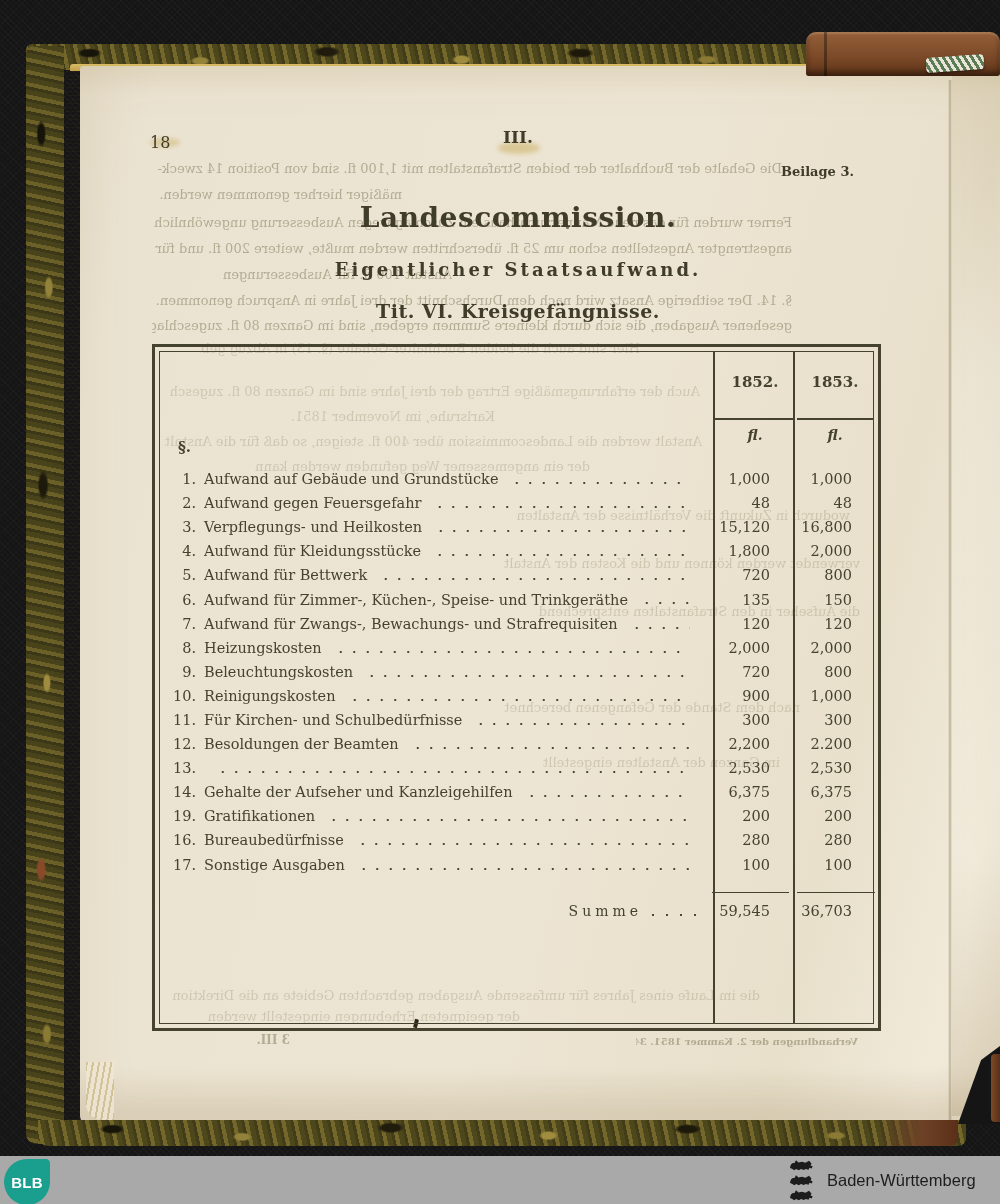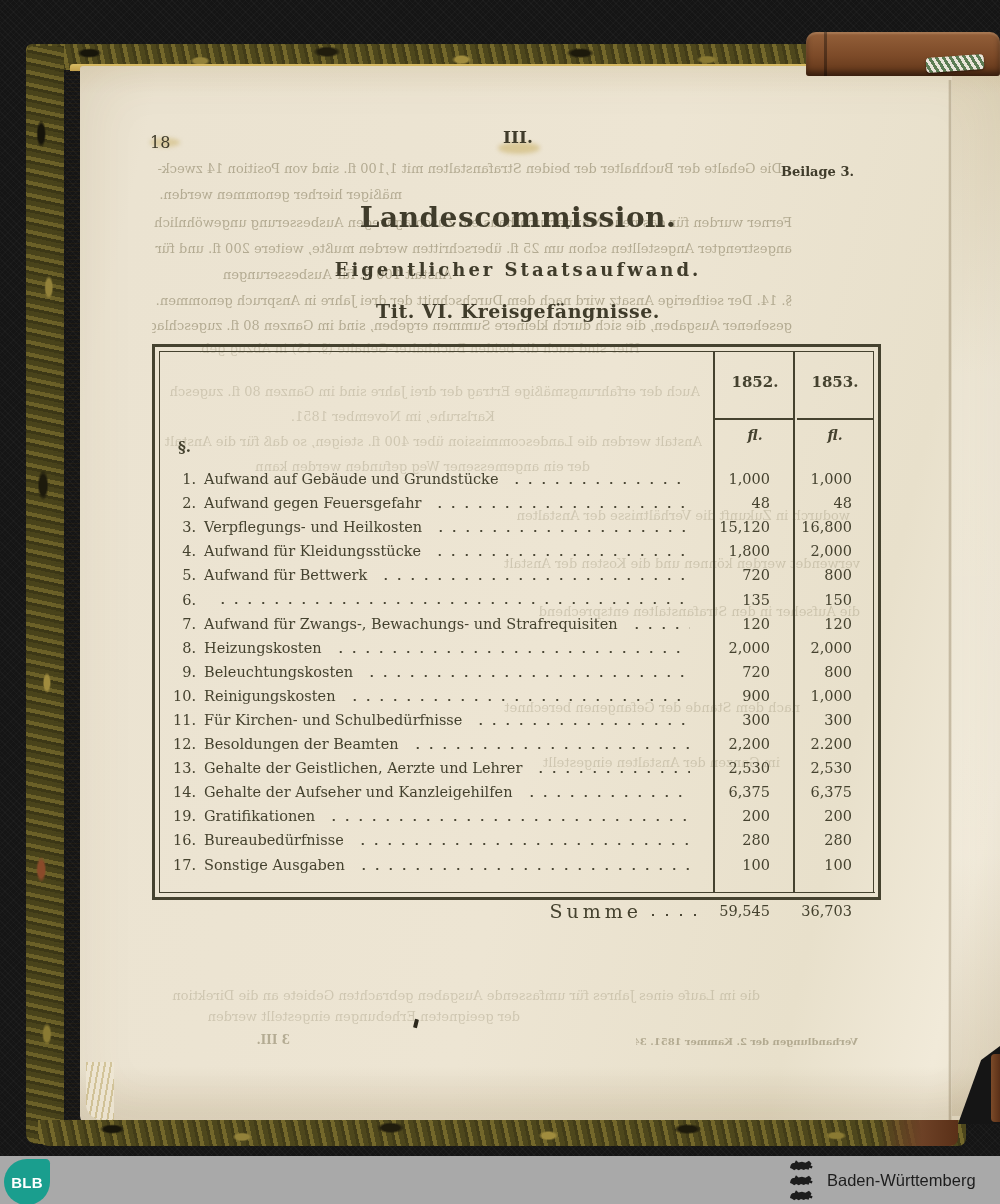--- a/index.html
+++ b/index.html
@@ -104,21 +104,21 @@
   .content { position:absolute; inset:0; z-index:2; color:#403c2b; }
   .page-number { position:absolute; left:150px; top:133px; font-size:16px; }
   .numeral  { position:absolute; left:80px; width:876px; top:127px; text-align:center; font-size:17px; font-weight:bold; }
   .beilage  { position:absolute; left:650px; top:164px; width:204px; text-align:right; font-size:13px; font-weight:bold; }
   .title-1  { position:absolute; left:80px; width:876px; top:201px; text-align:center; font-size:28px; font-weight:bold; letter-spacing:.5px; }
   .title-2  { position:absolute; left:80px; width:876px; top:259px; text-align:center; font-size:18px; font-weight:bold; letter-spacing:3px; }
   .title-3  { position:absolute; left:80px; width:876px; top:300px; text-align:center; font-size:19px; font-weight:bold; letter-spacing:.5px; }
 
   
   .ink { color:#45422f; }
-  #table { position:absolute; left:152px; top:344px; width:729px; height:556px;
+  #table { position:absolute; left:152px; top:344px; width:729px; height:687px;
            border:3px solid #45422f; background:transparent; }
   #table .inner-border { position:absolute; inset:4px; border:1px solid #45422f; pointer-events:none; }
   .colsep { position:absolute; top:5px; bottom:5px; width:2px;
             border-left:1.5px solid #45422f; border-right:1.5px solid #45422f; }
   .colsep-1 { left:558px; }
   .colsep-2 { left:638px; }
   .year { position:absolute; top:26px; font-size:15px; font-weight:bold; text-align:center; }
   .year-1 { left:560px; width:80px; }
   .year-2 { left:642px; width:76px; }
   .year-rule { position:absolute; top:71px; border-bottom:2px solid #45422f; }
@@ -136,21 +136,21 @@
              background-image:radial-gradient(circle, #4b4735 1.1px, transparent 1.5px);
              background-size:13.5px 13.5px; background-repeat:repeat-x; background-position:2px 9px; }
   .tv { position:absolute; top:0; height:24.1px; display:flex; align-items:center; justify-content:flex-end; font-size:14.5px; }
   .tv1 { left:545px; width:70px; }
   .tv2 { left:627px; width:70px; }
   .sum-rule { position:absolute; top:545px; border-bottom:1.5px solid #45422f; }
   .sum-rule-1 { left:557px; width:77px; }
   .sum-rule-2 { left:642px; width:78px; }
   .sum-row { position:absolute; left:0; top:552px; width:543px; height:24px;
              display:flex; justify-content:flex-end; align-items:center; }
-  .sum-label { font-size:19px; letter-spacing:4px; }
+  .sum-label { font-size:14px; letter-spacing:4px; }
   .sum-leader { width:56px; height:100%;
              background-image:radial-gradient(circle, #4b4735 1.1px, transparent 1.5px);
              background-size:14px 14px; background-repeat:repeat-x; background-position:4px 9px; }
   .sum-row-values .tv { top:552px; }
 
   
   .footer { position:absolute; left:0; bottom:0; width:1000px; height:48px; background:#a9a9a9;
             overflow:hidden; font-family:"Liberation Sans", sans-serif; z-index:3; }
   .blb-logo { position:absolute; left:4px; top:3px; width:46px; height:46px; background:#1a9e8e;
               border-radius:55% 10% 55% 55%; display:flex; align-items:center; justify-content:center;
@@ -264,20 +264,21 @@
           <div class="trow">
             <span class="tnum">5.</span>
             <span class="tlabel">Aufwand für Bettwerk</span>
             <span class="tleader"></span>
             <span class="tv tv1">720</span>
             <span class="tv tv2">800</span>
           </div>
 
           <div class="trow">
             <span class="tnum">6.</span>
+            <span class="tlabel">Aufwand für Zimmer-, Küchen-, Speise- und Trinkgeräthe</span>
             <span class="tleader"></span>
             <span class="tv tv1">135</span>
             <span class="tv tv2">150</span>
           </div>
 
           <div class="trow">
             <span class="tnum">7.</span>
             <span class="tlabel">Aufwand für Zwangs-, Bewachungs- und Strafrequisiten</span>
             <span class="tleader"></span>
             <span class="tv tv1">120</span>
@@ -319,21 +320,20 @@
           <div class="trow">
             <span class="tnum">12.</span>
             <span class="tlabel">Besoldungen der Beamten</span>
             <span class="tleader"></span>
             <span class="tv tv1">2,200</span>
             <span class="tv tv2">2.200</span>
           </div>
 
           <div class="trow">
             <span class="tnum">13.</span>
-            <span class="tlabel">Gehalte der Geistlichen, Aerzte und Lehrer</span>
             <span class="tleader"></span>
             <span class="tv tv1">2,530</span>
             <span class="tv tv2">2,530</span>
           </div>
 
           <div class="trow">
             <span class="tnum">14.</span>
             <span class="tlabel">Gehalte der Aufseher und Kanzleigehilfen</span>
             <span class="tleader"></span>
             <span class="tv tv1">6,375</span>

